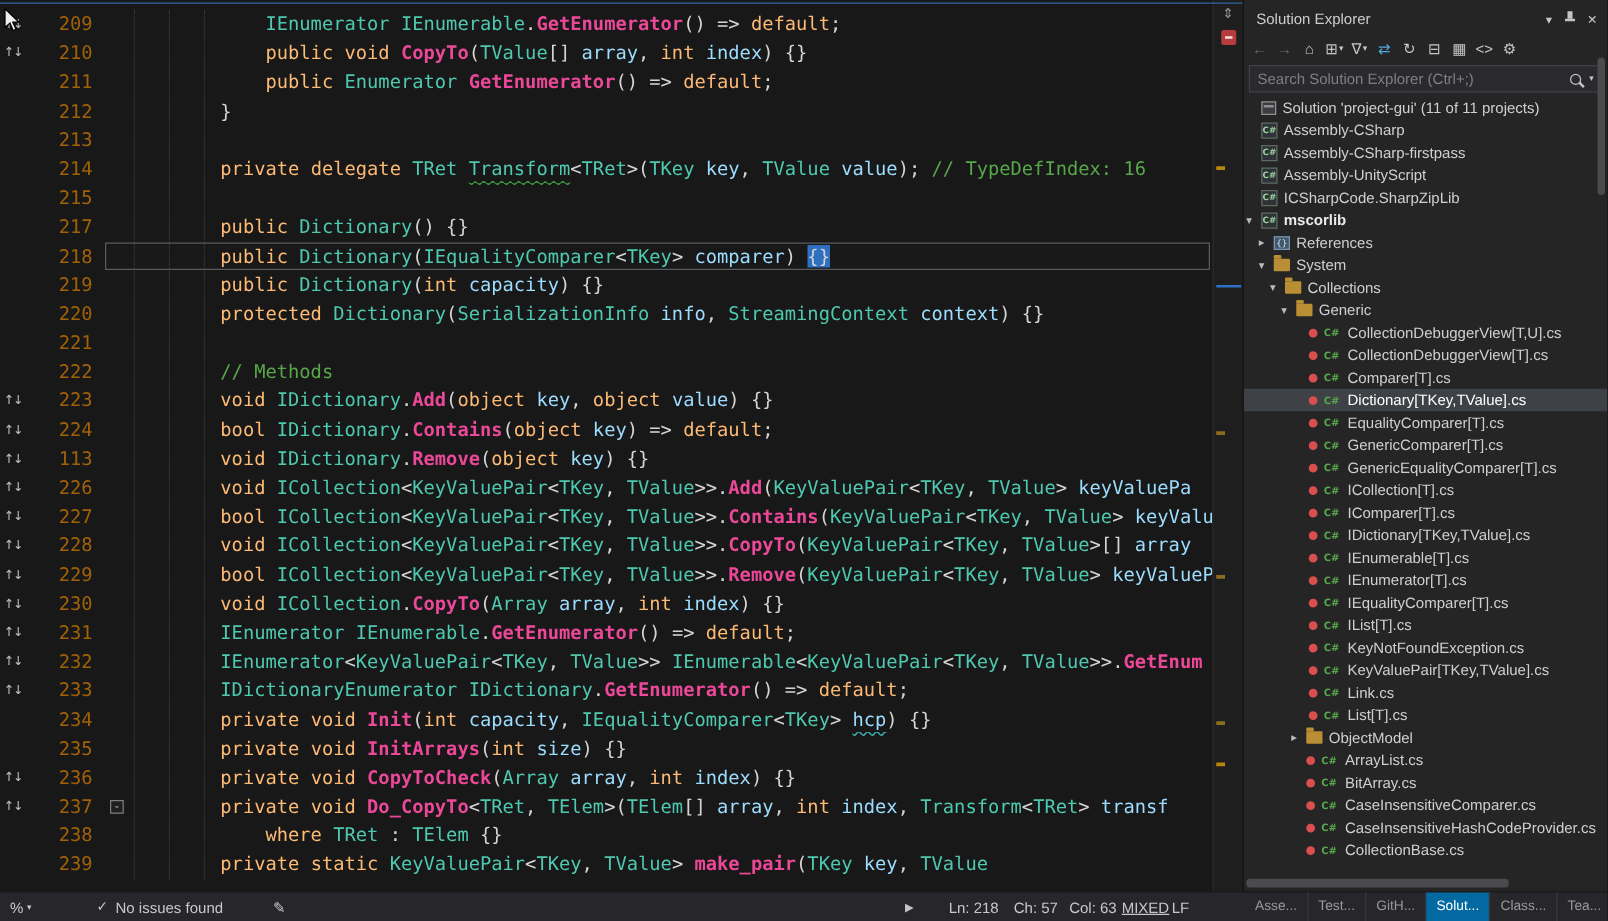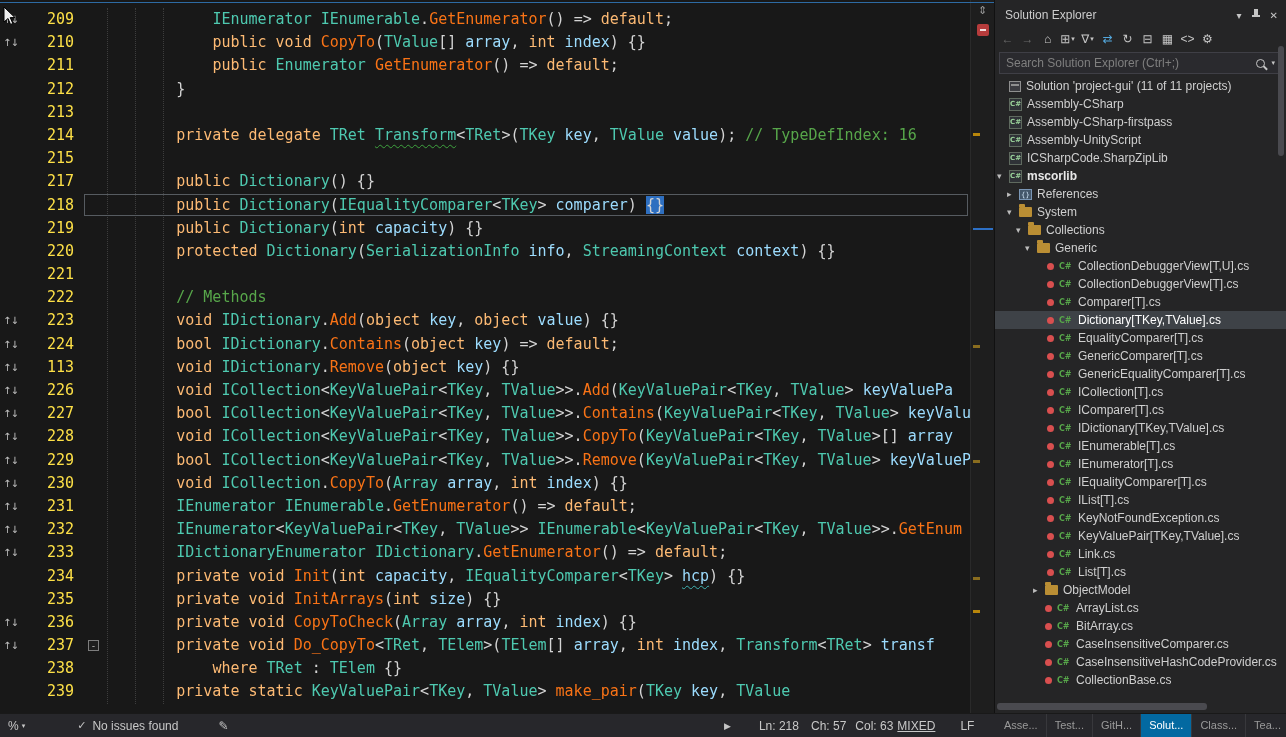--- a/index.html
+++ b/index.html
@@ -6,25 +6,25 @@
   html,body { width:1286px; height:737px; overflow:hidden; }
   body { background:#181818; position:relative; font-family:"Liberation Sans",sans-serif; }
 
   
   .ed { position:absolute; left:0; top:0; width:970px; height:713px; background:#181818; overflow:hidden; }
   .accent { position:absolute; left:0; top:2px; width:994px; height:1px; background:#2d6aa3; z-index:6; }
   .guide { position:absolute; top:8px; height:696px; width:0; border-left:1px dotted #3d3d3d; z-index:1; }
   #lines { position:absolute; left:0; top:8px; width:100%; z-index:2; }
   .code-line { position:relative; height:23.2px; line-height:23.2px; font:15px/23.2px "DejaVu Sans Mono",monospace; }
   .lglyph { position:absolute; left:3px; top:0; font:10px/23.2px "DejaVu Sans",sans-serif; color:#c0c0c0; letter-spacing:-1px; }
-  .lnum { position:absolute; left:20px; top:0; width:54px; text-align:right; color:#fde047; }
+  .lnum { position:absolute; left:20px; top:0; width:54px; text-align:right; color:#a16207; }
   .codetext { position:absolute; left:104px; top:0; white-space:pre; color:#d4d4d4; }
   .cur::after { content:""; position:absolute; left:84px; right:2px; top:0; bottom:1px; border:1px solid #565b60; pointer-events:none; }
   .fold { position:absolute; left:88px; top:5.5px; width:11px; height:11px; border:1px solid #7d7d7d; background:#1e1e1e; color:#c8c8c8; font:9px/10px "DejaVu Sans Mono",monospace; text-align:center; }
-  .tk-k { color:#fdba74; } .tk-t { color:#4ec9b0; } .tk-m { color:#f97316; }
+  .tk-k { color:#fdba74; } .tk-t { color:#4ec9b0; } .tk-m { color:#ec4899;font-weight:bold; }
   .tk-v { color:#9cdcfe; } .tk-c { color:#57a64a; } .tk-p { color:#d4d4d4; } .tk-o { color:#d4d4d4; }
   .m-w1 { text-decoration:underline wavy #3fa33f 1px; text-underline-offset:4px; text-decoration-skip-ink:none; }
   .m-w2 { text-decoration:underline wavy #3fb3b3 1px; text-underline-offset:4px; text-decoration-skip-ink:none; }
   .m-sel { background:#2e6fc0; }
   .mouse-cursor { position:absolute; left:2px; top:6px; z-index:9; }
 
   
   .esb { position:absolute; left:970px; top:0; width:24px; height:713px; background:#1e1e1e; border-left:1px solid #2a2a2a; z-index:4; }
   .esb .grip { position:absolute; top:4px; left:0; width:100%; text-align:center; color:#9a9a9a; font-size:11px; }
   .esb .errbox { position:absolute; top:24px; left:6px; width:12px; height:12px; background:#b73c3c; border-radius:2px; }
@@ -72,21 +72,21 @@
   .sb { position:absolute; left:0; top:713px; width:1286px; height:24px; background:#27272b; border-top:1px solid #191919; color:#c8c8c8; font-size:12px; }
   .sb-left { position:absolute; left:8px; top:0; height:100%; display:flex; align-items:center; }
   .sb-zoom { display:flex; align-items:center; gap:3px; }
   .sb-zoom .caret { font-size:7px; }
   .sb-issues { display:flex; align-items:center; gap:6px; margin-left:52px; }
   .sb-check { font-size:11px; color:#c5c5c5; }
   .sb-pencil { margin-left:40px; color:#c5c5c5; font-size:12px; }
   .sb-pos { position:absolute; left:724px; top:0; height:100%; display:flex; align-items:center; }
   .sb-pos .play { font-size:9px; color:#c5c5c5; }
   .sb-ln { margin-left:28px; } .sb-ch { margin-left:12px; } .sb-col { margin-left:9px; }
-  .sb-mix { margin-left:4px;text-decoration:underline; } .sb-lf { margin-left:25px; }
+  .sb-mix { margin-left:4px;text-decoration:underline; } .sb-lf { margin-left:2px; }
   .sb-tabs { position:absolute; left:996px; top:0; height:100%; display:flex; align-items:stretch; }
   .sb-tab { padding:0 8px; line-height:23px; font-size:11px; color:#9a9a9a; border-right:1px solid #38383c; cursor:default; }
   .sb-tab.sel { background:#0369a1; color:#ffffff; }
 </style>
 </head>
 <body>
 
 <div class="ed">
   <div class="guide" style="left:107px"></div>
   <div class="guide" style="left:135px"></div>

